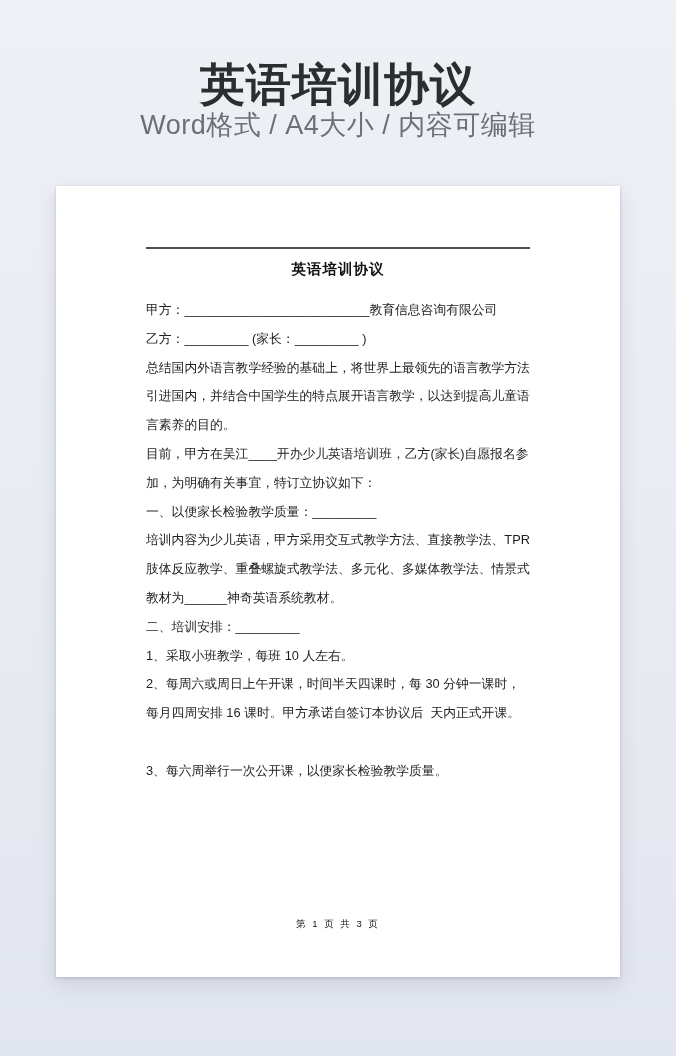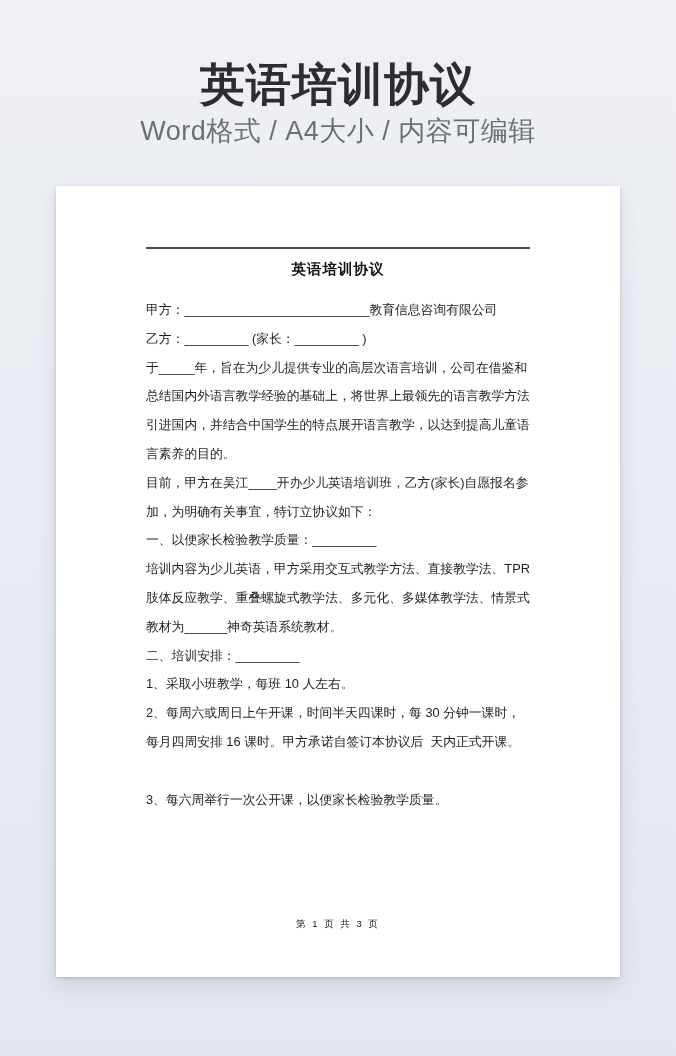--- a/index.html
+++ b/index.html
@@ -24,21 +24,21 @@
   }
   .banner-title {
     margin: 60px 0 0 0;
     font-size: 45px;
     line-height: 1.12;
     font-weight: bold;
     color: #2B2D31;
     letter-spacing: 1px;
   }
   .banner-subtitle {
-    margin-top: 6px;
+    margin-top: 0;
     font-size: 27px;
     line-height: 1.15;
     color: #6C7076;
     letter-spacing: 0.5px;
   }
 
   
   .page {
     position: absolute;
     left: 56px;
@@ -92,21 +92,20 @@
   <div class="banner-title">英语培训协议</div>
   <div class="banner-subtitle">Word格式 / A4大小 / 内容可编辑</div>
 </div>
 
 <div class="page">
   <hr class="rule">
   <div class="doc-title">英语培训协议</div>
   <div class="lines">
     <div class="doc-line">甲方：__________________________教育信息咨询有限公司</div>
     <div class="doc-line">乙方：_________ (家长：_________ )</div>
-    <div class="doc-line">于_____年，旨在为少儿提供专业的高层次语言培训，公司在借鉴和</div>
     <div class="doc-line">总结国内外语言教学经验的基础上，将世界上最领先的语言教学方法</div>
     <div class="doc-line">引进国内，并结合中国学生的特点展开语言教学，以达到提高儿童语</div>
     <div class="doc-line">言素养的目的。</div>
     <div class="doc-line">目前，甲方在吴江____开办少儿英语培训班，乙方(家长)自愿报名参</div>
     <div class="doc-line">加，为明确有关事宜，特订立协议如下：</div>
     <div class="doc-line">一、以便家长检验教学质量：_________</div>
     <div class="doc-line">培训内容为少儿英语，甲方采用交互式教学方法、直接教学法、TPR</div>
     <div class="doc-line">肢体反应教学、重叠螺旋式教学法、多元化、多媒体教学法、情景式</div>
     <div class="doc-line">教材为______神奇英语系统教材。</div>
     <div class="doc-line">二、培训安排：_________</div>

